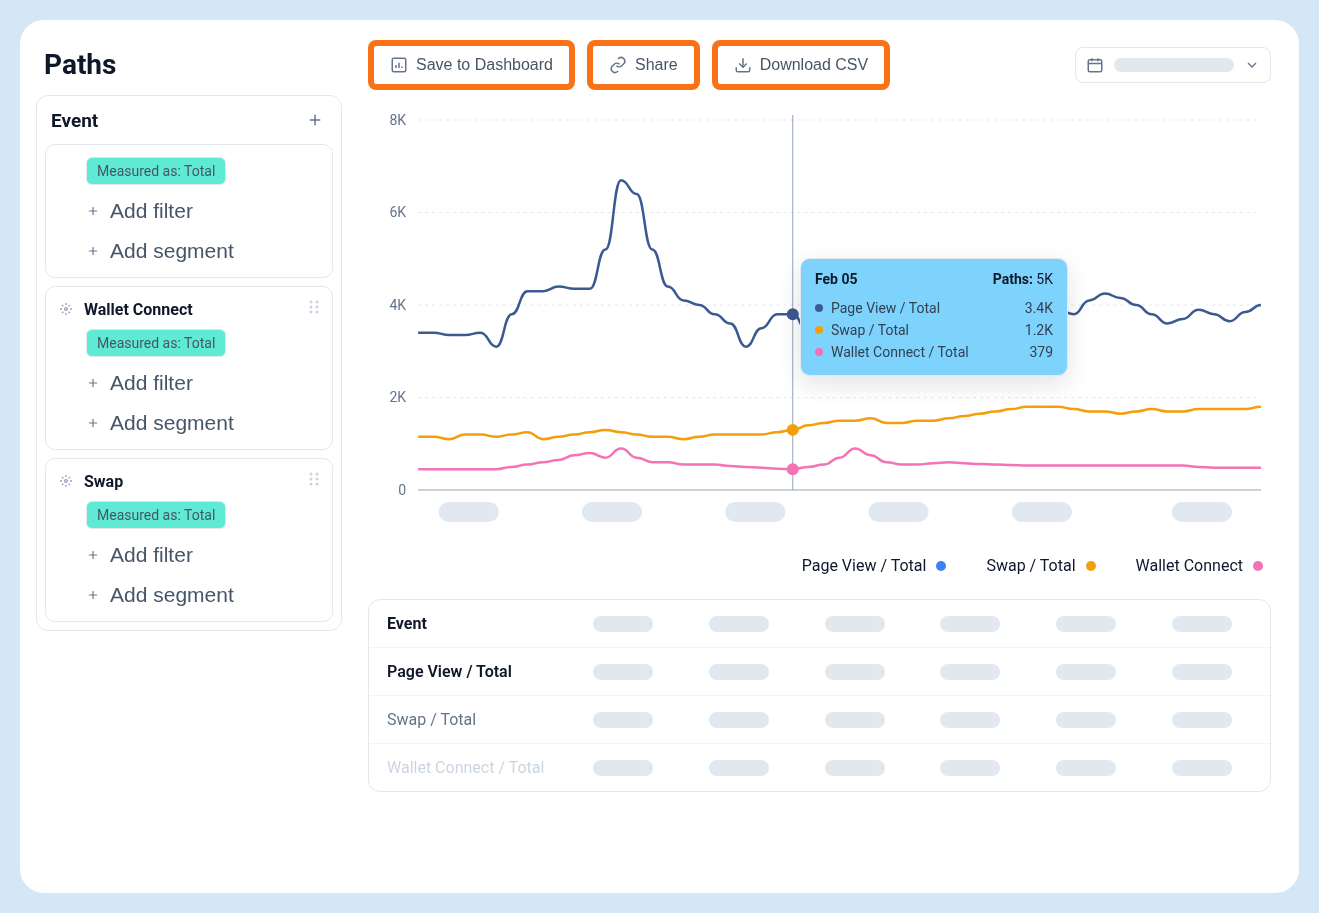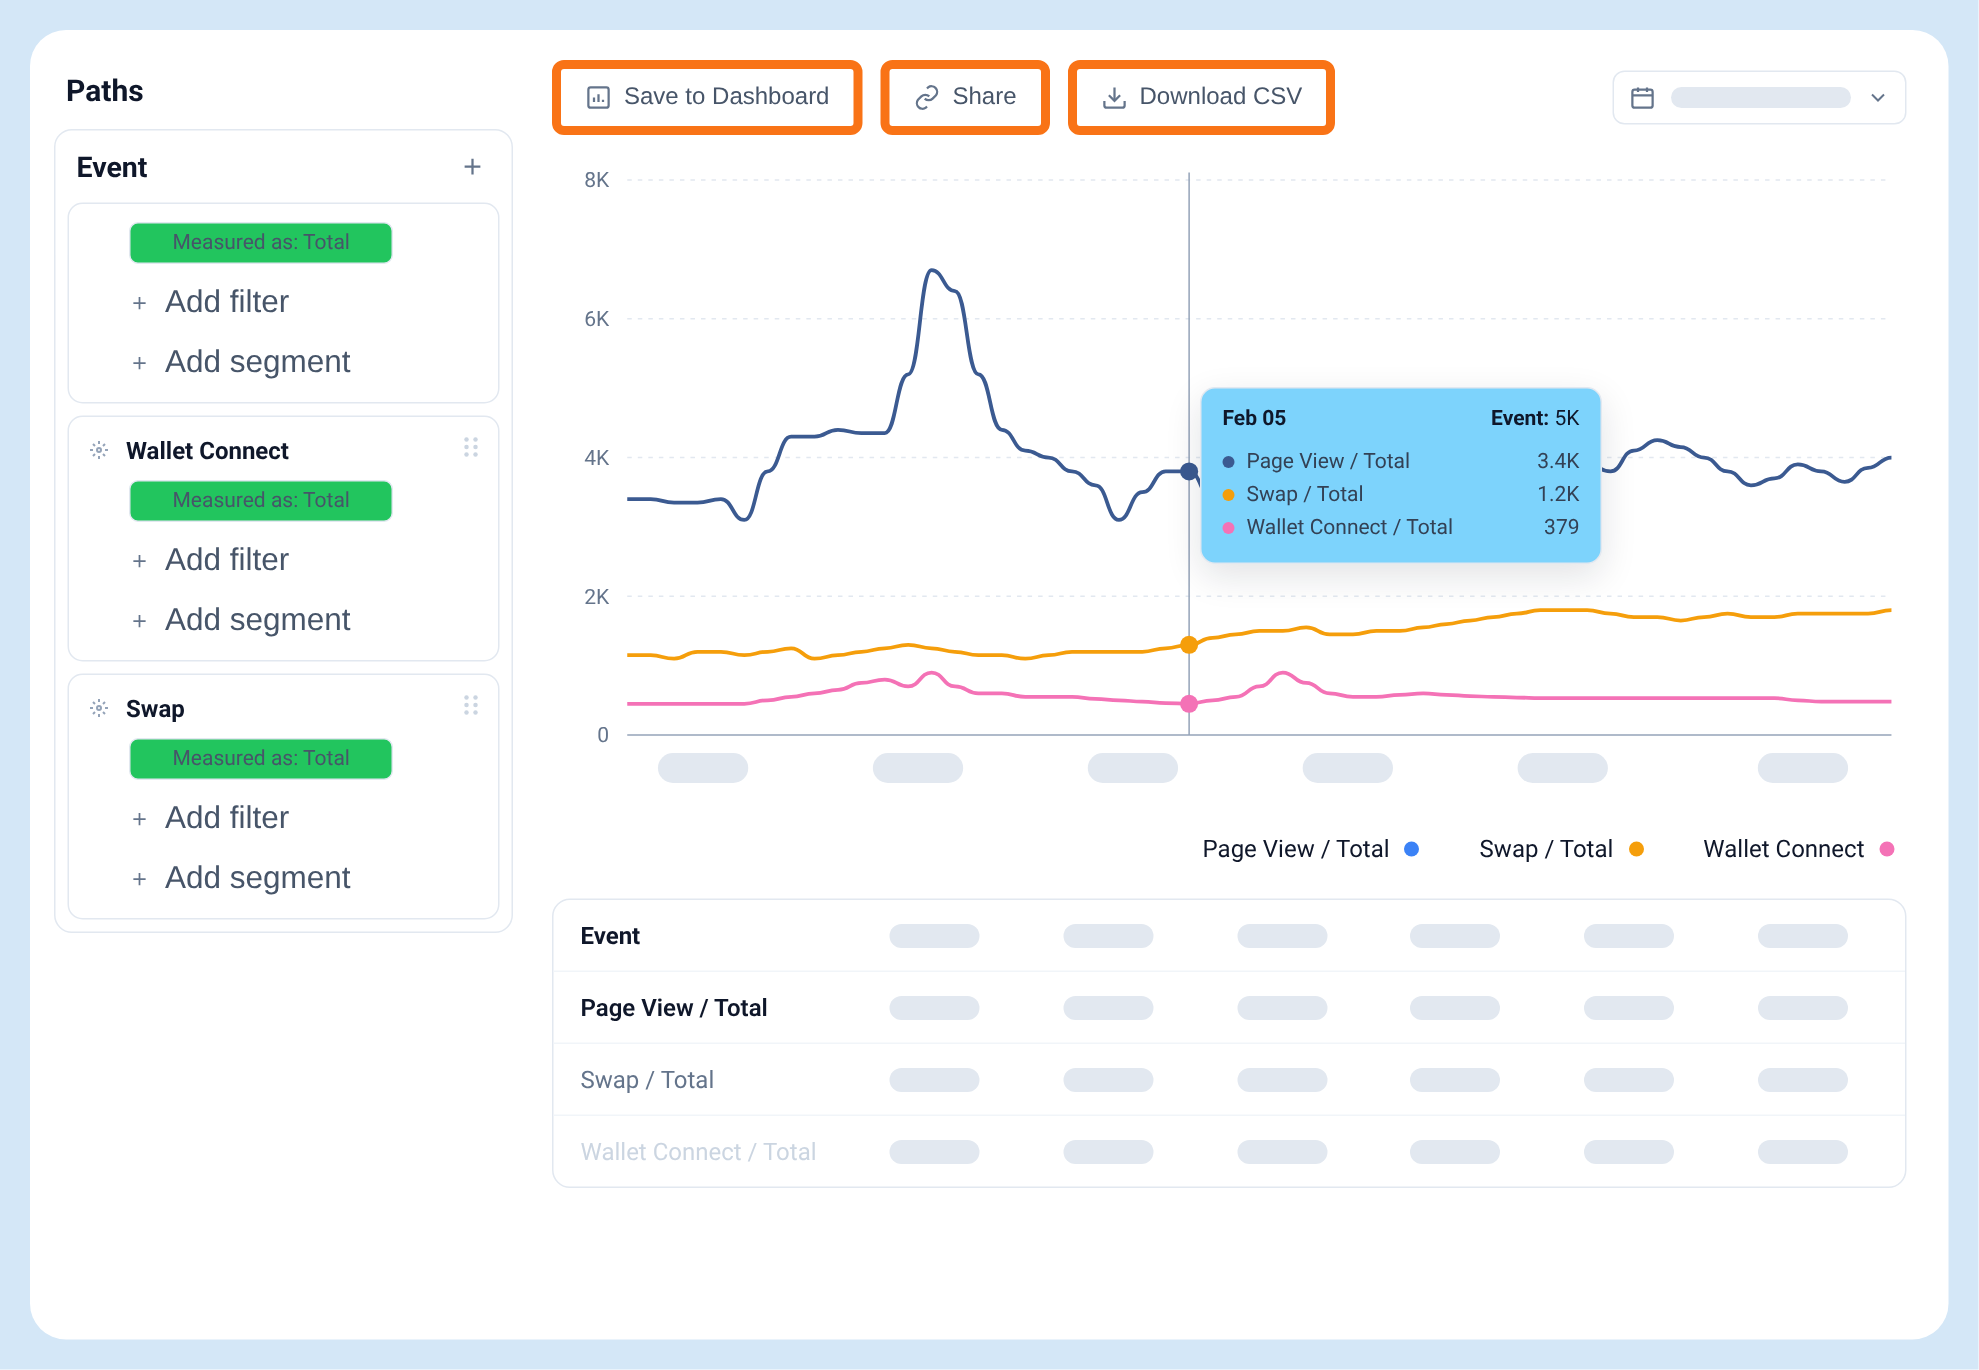--- a/index.html
+++ b/index.html
@@ -18,21 +18,21 @@
     display: flex;
     overflow: hidden;
   }
   
   .side {
     width: 338px;
     padding: 20px 16px;
     flex-shrink: 0;
   }
   .side-title {
-    font-size: 20px;
+    font-size: 28px;
     font-weight: 700;
     color: #0f172a;
     padding: 8px;
     margin-bottom: 6px;
   }
   .panel {
     border: 1px solid #e2e8f0;
     border-radius: 12px;
   }
   .panel-hd {
@@ -71,24 +71,24 @@
   }
   .grip {
     color:#cbd5e1;
     font-size:16px;
     letter-spacing:2px;
     cursor:grab;
   }
   .measured {
     display:inline-block;
     margin-left:28px;
-    background:#22c55e;
+    background:#5eead4;
     border:1px solid #e2e8f0;
     border-radius:6px;
-    padding:5px 28px;
+    padding:5px 10px;
     font-size:14px;
     color:#475569;
     margin-bottom:6px;
   }
   .row-btn {
     display:flex;align-items:center;gap:10px;
     margin-left:20px;
     padding:8px 8px;
     font-size:21px;color:#475569;
     cursor:pointer;border:none;background:none;width:100%;text-align:left;
@@ -326,21 +326,21 @@
           <rect class="xskel" x="70.4" y="392" width="60" height="20" rx="10"></rect>
           <rect class="xskel" x="213.20000000000002" y="392" width="60" height="20" rx="10"></rect>
           <rect class="xskel" x="356" y="392" width="60" height="20" rx="10"></rect>
           <rect class="xskel" x="498.79999999999995" y="392" width="60" height="20" rx="10"></rect>
           <rect class="xskel" x="641.6" y="392" width="60" height="20" rx="10"></rect>
           <rect class="xskel" x="801.2" y="392" width="60" height="20" rx="10"></rect>
         </svg>
       <div class="tooltip">
         <div class="tt-hd">
           <b>Feb 05</b>
-          <span><b>Event:</b> <span>5K</span></span>
+          <span><b>Paths:</b> <span>5K</span></span>
         </div>
         <div id="tt-rows">
             <div class="tt-row">
               <span class="d" style="background:#3b5a91"></span>
               <span>Page View / Total</span>
               <span class="v">3.4K</span>
             </div>
             <div class="tt-row">
               <span class="d" style="background:#f59e0b"></span>
               <span>Swap / Total</span>

